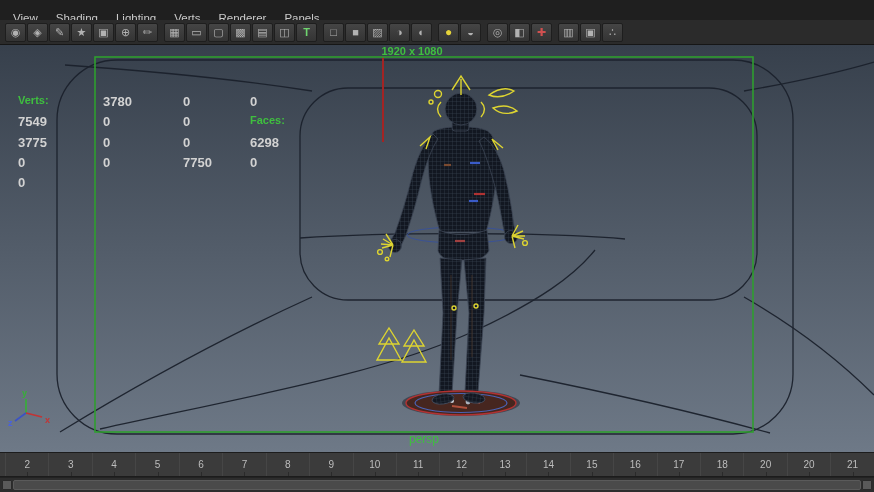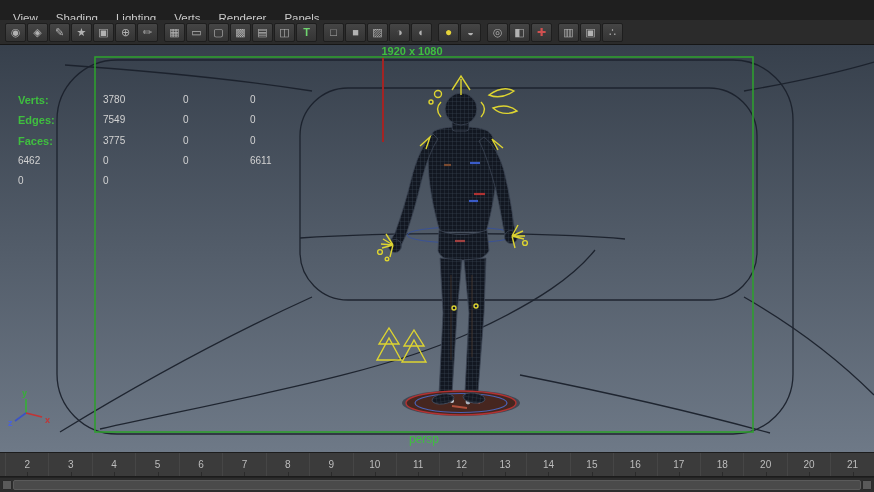--- a/index.html
+++ b/index.html
@@ -31,21 +31,21 @@
   svg.scene{ position:absolute; top:0; left:0; width:874px; height:407px; display:block; }
 
   .res-label{ position:absolute; top:0; left:83px; width:658px; text-align:center;
     color:#3fbf3f; font-size:11px; font-weight:bold; }
   .persp-label{ position:absolute; bottom:6px; left:95px; width:658px; text-align:center;
     color:#3fbf3f; font-size:12px; font-weight:normal; }
 
   .hud{ position:absolute; top:1px; left:18px;
     display:grid; grid-template-columns:85px 80px 67px 40px; grid-auto-rows:20.3px;margin-top:48px; }
   .hud-label{ color:#3fbf3f; font-size:11px; font-weight:bold; }
-  .hud-val{ color:#d2d2d2; font-size:10px; font-weight:normal; }
+  .hud-val{ color:#d2d2d2; font-size:13px; font-weight:bold; }
 
   
   .timeline{ position:absolute; top:452px; left:0; width:874px; height:25px;
     background:#3b3b3b; border-top:1px solid #1c1c1c; border-bottom:1px solid #1c1c1c;
     display:flex; padding-left:5px; }
   .frame-cell{ flex:0 0 43.45px; width:43.45px; display:flex; align-items:center; justify-content:center;
     color:#bdbdbd; font-size:10px; border-left:1px solid #464646; position:relative; cursor:pointer; }
   .frame-cell::after{ content:""; position:absolute; left:50%; bottom:0; width:1px; height:4px; background:#2a2a2a; }
 
   .rangebar{ position:absolute; top:478px; left:0; width:874px; height:14px;
@@ -213,35 +213,34 @@
   </svg>
 
   <div class="res-label">1920 x 1080</div>
 
   <div class="hud">
     <span class="hud-label">Verts:</span>
     <span class="hud-val">3780</span>
     <span class="hud-val">0</span>
     <span class="hud-val">0</span>
 
-    <span class="hud-label">Edges:</span>
     <span class="hud-val">7549</span>
     <span class="hud-val">0</span>
     <span class="hud-val">0</span>
 
     <span class="hud-label">Faces:</span>
     <span class="hud-val">3775</span>
     <span class="hud-val">0</span>
     <span class="hud-val">0</span>
 
-    <span class="hud-val">6462</span>
-    <span class="hud-val">0</span>
-    <span class="hud-val">0</span>
-
-    <span class="hud-val">6611</span>
+    <span class="hud-val">6298</span>
+    <span class="hud-val">0</span>
+    <span class="hud-val">0</span>
+
+    <span class="hud-val">7750</span>
     <span class="hud-val">0</span>
     <span class="hud-val">0</span>
   </div>
 
   <div class="persp-label">persp</div>
 </div>
 
 <div class="timeline">
   <div class="frame-cell">2</div>
   <div class="frame-cell">3</div>

